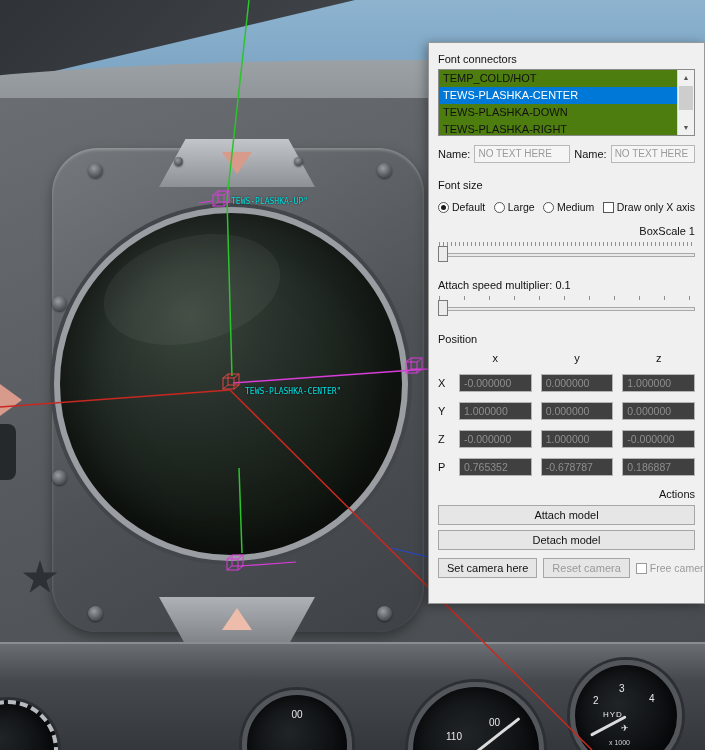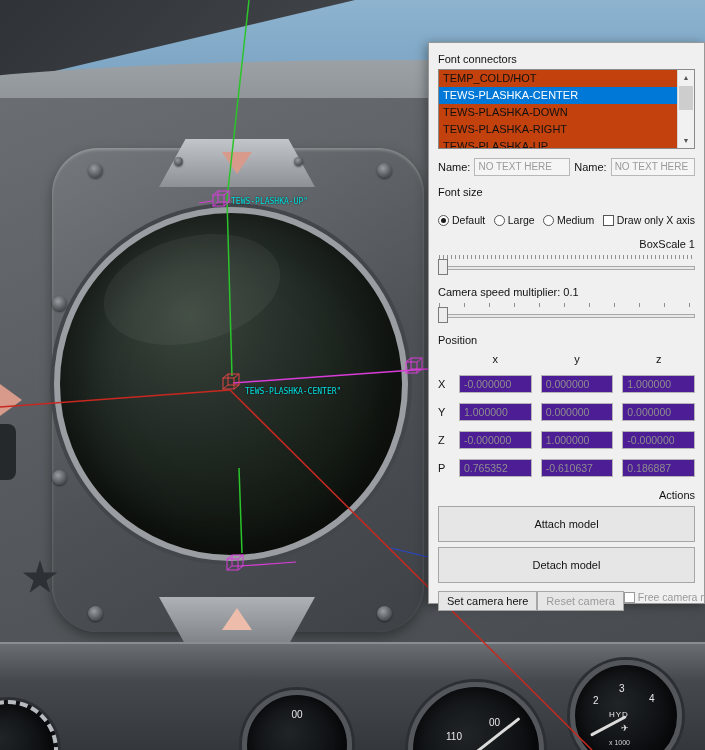--- a/index.html
+++ b/index.html
@@ -55,21 +55,21 @@
   .gauge span{position:absolute;font-size:10px;}
   .g1{left:242px;top:690px;width:110px;height:110px;}
   .g1 .v{left:50%;top:14px;transform:translateX(-50%);}
   .g2{left:408px;top:682px;width:136px;height:136px;}
   .g2 .v1{left:20px;top:44px;margin-left:13px;}
   .g2 .v2{left:76px;top:30px;}
   .g3{left:570px;top:660px;width:112px;height:112px;}
   .g3 .n2{left:18px;top:30px;}
   .g3 .n3{left:44px;top:18px;}
   .g3 .n4{left:74px;top:28px;}
-  .g3 .hyd{left:34px;top:45px;font-size:8px;letter-spacing:1px;}
+  .g3 .hyd{left:28px;top:45px;font-size:8px;letter-spacing:1px;}
   .g3 .plane{left:46px;top:58px;font-size:9px;}
   .g3 .x1000{left:34px;top:74px;font-size:7px;color:#cfd3d7;}
   .needle{position:absolute;height:3px;background:#dcdcdc;border-radius:2px;transform-origin:left center;}
   .g2 .needle{left:64px;top:63px;width:54px;transform:rotate(-38deg);}
   .g3 .needle{left:51px;top:50px;width:40px;transform:rotate(152deg);}
   .g4{left:-42px;top:700px;width:100px;height:100px;border:4px dashed #b8bcc0;}
 
   
   .overlay{position:absolute;left:0;top:0;z-index:7;pointer-events:none;}
   .conn-label{position:absolute;z-index:8;color:#00e0e0;font-size:8px;line-height:9px;
@@ -78,55 +78,55 @@
   .lbl-center{left:245px;top:387px;}
 
   
   .plugin{position:absolute;left:428px;top:42px;width:277px;height:562px;z-index:10;
           background:#f0f0f0;border:1px solid #979797;box-shadow:-2px 2px 10px rgba(0,0,0,.35);
           font-size:11px;color:#111;}
   .titlebar{position:relative;height:27px;line-height:27px;padding-left:10px;border-bottom:1px solid #dedede;}
   .close-btn{position:absolute;top:5px;right:-9px;width:17px;height:17px;background:#e23b3b;border:1px solid #b02020;cursor:pointer;}
   .content{padding:4px 9px 0 9px;}
   .sec-label{margin:6px 0 4px 0;}
-  .listbox{position:relative;height:80px;background:#c2410c;border:1px solid #8a8a8a;overflow:hidden;}
+  .listbox{position:relative;height:67px;background:#4d7c0f;border:1px solid #8a8a8a;overflow:hidden;}
   .list-items{margin-right:17px;}
   .list-item{height:17px;line-height:17px;padding-left:4px;white-space:nowrap;cursor:default;}
   .list-item.selected{background:#0078d7;color:#fff;}
   .scrollbar{position:absolute;right:0;top:0;bottom:0;width:17px;background:#f1f1f1;border-left:1px solid #d6d6d6;}
   .sb-btn{height:15px;text-align:center;font-size:7px;line-height:15px;color:#555;background:#f1f1f1;cursor:pointer;}
   .sb-btn.down{position:absolute;bottom:0;left:0;right:0;}
   .sb-thumb{position:absolute;top:16px;left:1px;right:1px;height:24px;background:#cdcdcd;cursor:pointer;}
   .nm-row{display:flex;align-items:center;gap:4px;margin-top:9px;}
   .nm-input{flex:1;height:18px;line-height:16px;border:1px solid #b8b8b8;background:#f5f5f5;color:#9a9a9a;
             padding:0 3px;font-size:10px;white-space:nowrap;overflow:hidden;}
-  .radio-row{display:flex;align-items:center;justify-content:space-between;margin-top:16px;font-size:10.5px;white-space:nowrap;}
+  .radio-row{display:flex;align-items:center;justify-content:space-between;margin-top:10px;font-size:10.5px;white-space:nowrap;}
   .opt{display:inline-flex;align-items:center;cursor:pointer;}
   .radio{width:11px;height:11px;border:1px solid #555;border-radius:50%;background:#fff;position:relative;flex:none;margin-right:3px;}
   .radio.checked::after{content:'';position:absolute;left:2px;top:2px;width:5px;height:5px;border-radius:50%;background:#1a1a1a;}
   .chk{width:11px;height:11px;border:1px solid #555;background:#fff;flex:none;margin-right:3px;}
   .slider{position:relative;height:22px;margin-top:2px;}
   .slider .ticks{position:absolute;left:1px;right:1px;top:1px;height:4px;
                  background-image:repeating-linear-gradient(90deg,#909090 0,#909090 1px,transparent 1px,transparent 4px);}
   .slider.sparse .ticks{background-image:repeating-linear-gradient(90deg,#909090 0,#909090 1px,transparent 1px,transparent 25px);}
   .slider .track{position:absolute;left:0;right:0;top:12px;height:4px;background:#e8e8e8;border:1px solid #a8a8a8;}
   .slider .handle{position:absolute;left:0;top:5px;width:10px;height:16px;background:#ececec;border:1px solid #7a7a7a;cursor:pointer;}
   .pos-grid{display:grid;grid-template-columns:12px 1fr 1fr 1fr;column-gap:9px;row-gap:10px;margin-top:7px;align-items:center;}
   .pos-head{text-align:center;}
-  .pos-field{height:18px;line-height:16px;border:1px solid #b4b4b4;background:#4c1d95;color:#8e8e8e;
+  .pos-field{height:18px;line-height:16px;border:1px solid #b4b4b4;background:#404040;color:#8e8e8e;
              padding:0 4px;font-size:10.5px;overflow:hidden;white-space:nowrap;}
-  .btn{display:block;width:100%;height:36px;margin-top:5px;background:#e6e6e6;border:1px solid #a6a6a6;
+  .btn{display:block;width:100%;height:20px;margin-top:5px;background:#e6e6e6;border:1px solid #a6a6a6;
        font-family:inherit;font-size:11px;color:#111;cursor:pointer;}
-  .bottom-row{display:flex;align-items:flex-start;margin-top:8px;}
+  .bottom-row{display:flex;align-items:center;gap:6px;margin-top:8px;}
   .btn-inline{height:20px;padding:0 8px;background:#e6e6e6;border:1px solid #a6a6a6;
               font-family:inherit;font-size:11px;color:#111;cursor:pointer;white-space:nowrap;}
   .btn-inline.disabled{color:#9a9a9a;}
   .free-cam{display:inline-flex;align-items:center;color:#9a9a9a;font-size:10.5px;white-space:nowrap;}
   .free-cam .chk{border-color:#9a9a9a;}
-  .mt10{margin-top:10px;} .mt12{margin-top:12px;text-align:right;}
+  .mt10{margin-top:16px;} .mt12{margin-top:12px;text-align:right;}
 </style>
 </head>
 <body>
 
 <div id="screen">
 
   <div style="position:absolute;inset:0;">
     <div class="sky"></div>
     <div class="canopy"></div>
     <div class="coaming"></div>
@@ -249,21 +249,21 @@
         </span>
       </div>
 
       <div class="sec-label mt12">BoxScale  1</div>
       <div class="slider dense">
         <div class="ticks"></div>
         <div class="track"></div>
         <div class="handle"></div>
       </div>
 
-      <div class="sec-label mt10">Camera speed multiplier: 0.1</div>
+      <div class="sec-label mt10">Attach speed multiplier: 0.1</div>
       <div class="slider sparse">
         <div class="ticks"></div>
         <div class="track"></div>
         <div class="handle"></div>
       </div>
 
       <div class="sec-label mt10">Position</div>
       <div class="pos-grid">
         <div></div>
         <div class="pos-head">x</div>
@@ -280,21 +280,21 @@
         <div class="pos-field">0.000000</div>
         <div class="pos-field">0.000000</div>
 
         <div>Z</div>
         <div class="pos-field">-0.000000</div>
         <div class="pos-field">1.000000</div>
         <div class="pos-field">-0.000000</div>
 
         <div>P</div>
         <div class="pos-field">0.765352</div>
-        <div class="pos-field">-0.610637</div>
+        <div class="pos-field">-0.678787</div>
         <div class="pos-field">0.186887</div>
       </div>
 
       <div class="sec-label mt12">Actions</div>
       <button class="btn">Attach model</button>
       <button class="btn">Detach model</button>
       <div class="bottom-row">
         <button class="btn-inline">Set camera here</button>
         <button class="btn-inline disabled">Reset camera</button>
         <span class="free-cam">

